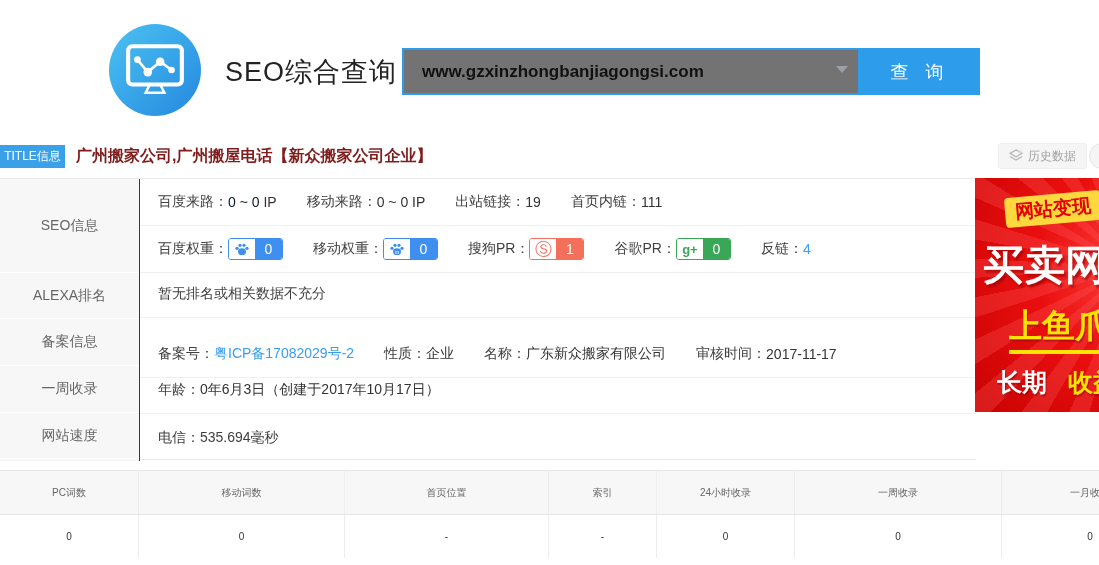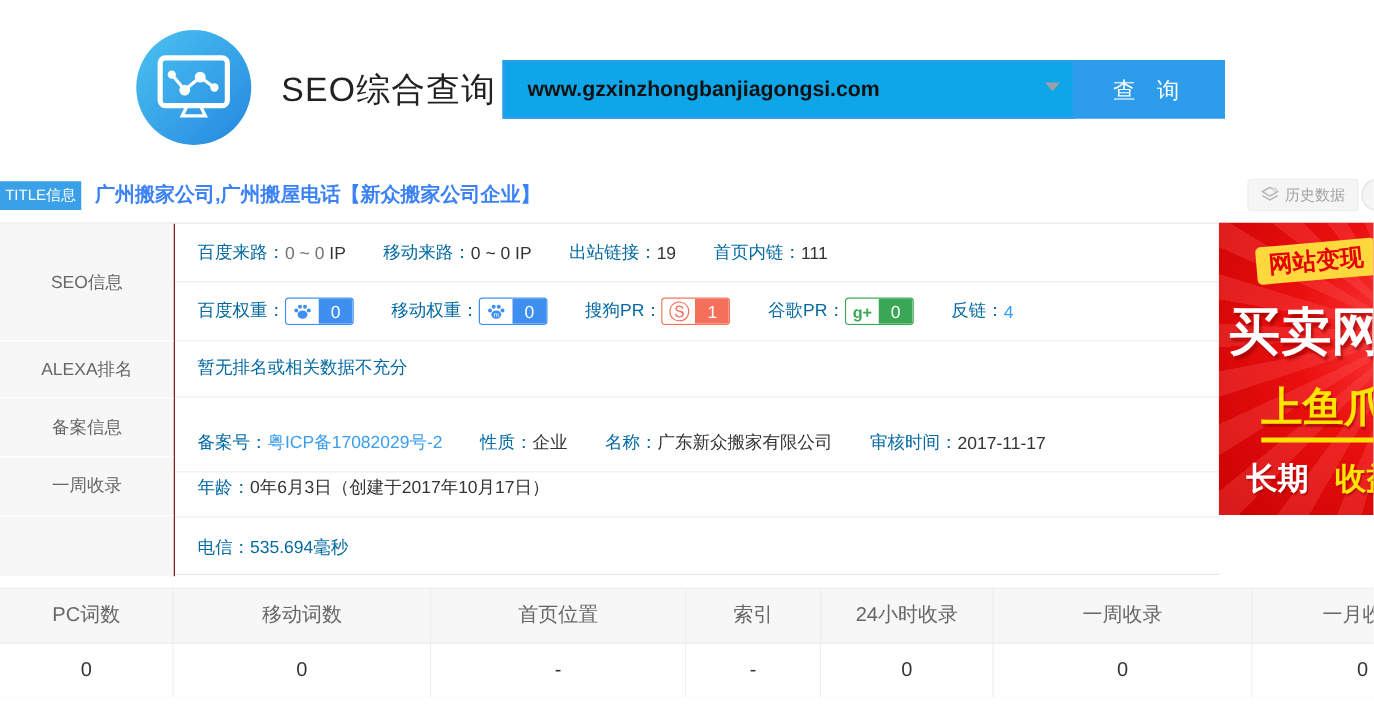--- a/index.html
+++ b/index.html
@@ -4,47 +4,47 @@
 <style>
   * { margin:0; padding:0; box-sizing:border-box; }
   body { font-family: "Liberation Sans", "DejaVu Sans", sans-serif; background:#fff; }
   .page { position:relative; width:1099px; height:565px; background:#fff; overflow:hidden; }
 
   
   .logo { position:absolute; left:109px; top:24px; width:92px; height:92px; border-radius:50%;
           background:linear-gradient(135deg,#4cc2f1,#2488e0); display:flex; align-items:center; justify-content:center; }
   .app-title { position:absolute; left:225px; top:54px; font-size:27px; color:#222; letter-spacing:1px; }
   .search-input { position:absolute; left:402px; top:48px; width:458px; height:47px;
-          border:2px solid #2d9ceb; background:#0ea5e9; font-size:17px; font-weight:bold; color:#111;
+          border:2px solid #2d9ceb; background:#737373; font-size:17px; font-weight:bold; color:#111;
           padding:0 40px 0 18px; font-family:"Liberation Sans","DejaVu Sans",sans-serif; outline:none; }
   .dd-arrow { position:absolute; left:836px; top:66px; width:0; height:0;
           border-left:6px solid transparent; border-right:6px solid transparent; border-top:7px solid #9aa0a6; cursor:pointer; }
   .query-btn { position:absolute; left:860px; top:48px; width:120px; height:47px; background:#2d9ceb;
           color:#fff; font-size:18px; border:none; cursor:pointer; letter-spacing:6px; }
 
   
   .title-badge { position:absolute; left:0; top:145px; width:65px; height:23px; background:#3aa0e8;
           color:#fff; font-size:12px; display:flex; align-items:center; justify-content:center; }
-  .page-title { position:absolute; left:76px; top:146px; font-size:16px; font-weight:600; color:#3b82f6; }
+  .page-title { position:absolute; left:76px; top:146px; font-size:16px; font-weight:600; color:#7f1d1d; }
   .history-btn { position:absolute; left:998px; top:143px; height:26px; padding:0 10px; background:#f5f5f5;
           border:1px solid #eee; border-radius:3px; color:#a3a3a3; font-size:12px;
           display:flex; align-items:center; gap:5px; cursor:pointer; }
   .partial-btn { position:absolute; left:1089px; top:143px; width:26px; height:26px; border-radius:50%;
           background:#f5f5f5; border:1px solid #e3e3e3; cursor:pointer; }
 
   
   .info-table { position:absolute; left:0; top:178px; width:976px; height:282px; border-top:1px solid #e9e9e9; border-bottom:1px solid #e9e9e9; }
   .label-col { position:absolute; left:0; top:0; width:140px; height:282px; background:#f7f7f7; border-right:1px solid #7f1d1d; }
   .label-cell { display:flex; align-items:center; justify-content:center; color:#666; font-size:14px; border-bottom:1px solid #fff; }
   .content-row { position:absolute; left:140px; width:836px; height:47px; display:flex; align-items:center;
           padding-left:18px; border-bottom:1px solid #f0f0f0; font-size:14px; }
   .content-row:last-child { border-bottom:none; }
-  .lbl { color:#0369a1; }
+  .lbl { color:#404040; }
   .val { color:#333; }
-  .red { color:#737373; }
+  .red { color:#0f172a; }
   .link { color:#3a9ded; text-decoration:none; cursor:pointer; }
   .sp { display:inline-block; width:30px; }
 
   
   .w-badge { display:inline-flex; height:22px; border-radius:3px; overflow:hidden; vertical-align:middle; }
   .w-ico { width:26px; background:#fff; display:flex; align-items:center; justify-content:center; }
   .w-num { width:27px; color:#fff; font-size:14px; display:flex; align-items:center; justify-content:center; }
   .b-blue  { border:1px solid #3e8ff0; } .b-blue  .w-num { background:#3e8ff0; }
   .b-red   { border:1px solid #f4705b; } .b-red   .w-num { background:#f4705b; }
   .b-green { border:1px solid #3aa757; } .b-green .w-num { background:#3aa757; }
@@ -66,21 +66,21 @@
   .ad-line3 { position:absolute; left:22px; top:188px; font-weight:bold; font-size:25px; white-space:nowrap;
       text-shadow:1px 2px 1px rgba(140,0,0,.5); }
   .ad-line3 .w { color:#fff; } .ad-line3 .y { color:#ffe400; margin-left:14px; }
 
   
   .kw-wrap { position:absolute; left:0; top:470px; width:1099px; height:88px; overflow:hidden; }
   .kw-table { position:absolute; left:0; top:0; width:1178px; border-top:1px solid #e6e6e6; border-bottom:1px solid #e6e6e6; }
   .kw-row { display:flex; }
   .kw-row.head { background:#f7f7f7; border-bottom:1px solid #e6e6e6; }
   .kw-cell { height:43px; display:flex; align-items:center; justify-content:center;
-      font-size:16px; border-right:1px solid #ededed; }
+      font-size:10px; border-right:1px solid #ededed; }
   .kw-cell:last-child { border-right:none; }
   .kw-row.head .kw-cell { color:#666; }
   .kw-row.body .kw-cell { color:#333; background:#fff; }
   .c1{width:139px}.c2{width:206px}.c3{width:204px}.c4{width:108px}.c5{width:138px}.c6{width:207px}.c7{width:176px}
 </style>
 </head>
 <body>
 
 <div class="page">
 
@@ -111,20 +111,21 @@
     <span>历史数据</span>
   </div>
   <div class="partial-btn"></div>
 
   <div class="info-table">
     <div class="label-col">
       <div class="label-cell" style="height:94px">SEO信息</div>
       <div class="label-cell" style="height:46px">ALEXA排名</div>
       <div class="label-cell" style="height:47px">备案信息</div>
       <div class="label-cell" style="height:47px">一周收录</div>
+      <div class="label-cell" style="height:46px">网站速度</div>
     </div>
 
     <div class="content-row" style="top:0">
       <span class="lbl">百度来路：</span>
       <span class="red">0 ~ 0</span>
       <span class="val">&nbsp;</span>
         <span class="val">IP</span>
       <span class="sp"></span>
       <span class="lbl">移动来路：</span>
       <span class="val">0 ~ 0 IP</span>

